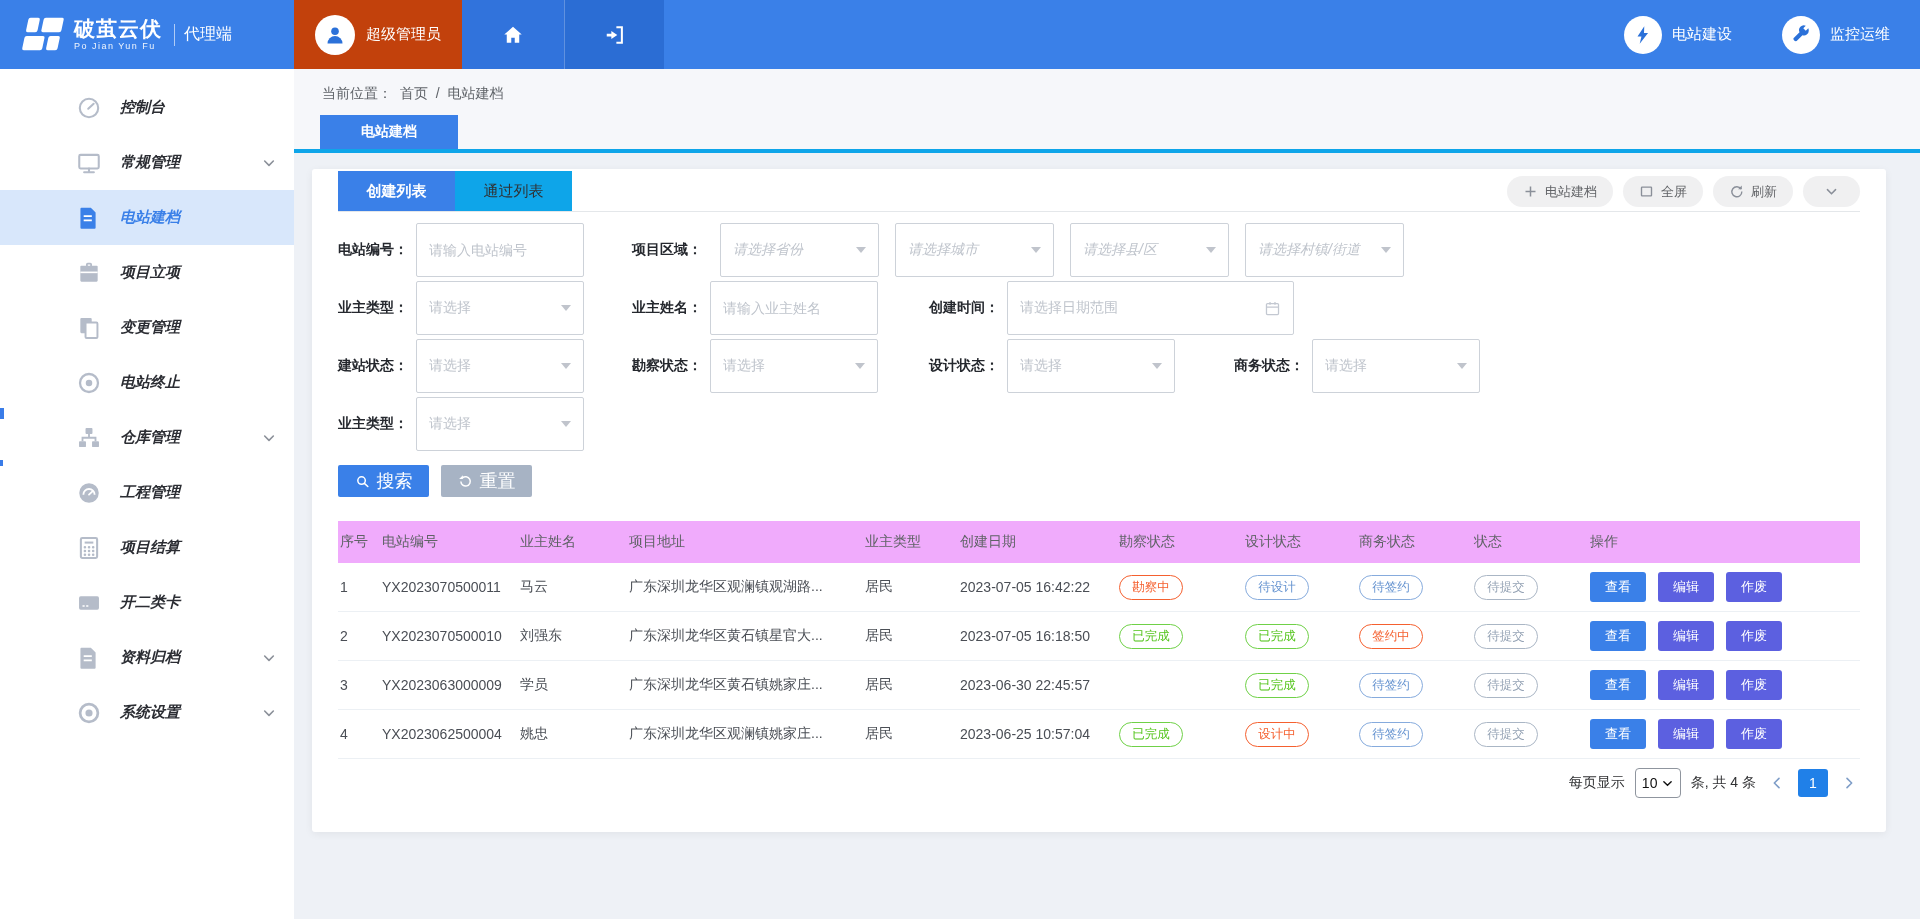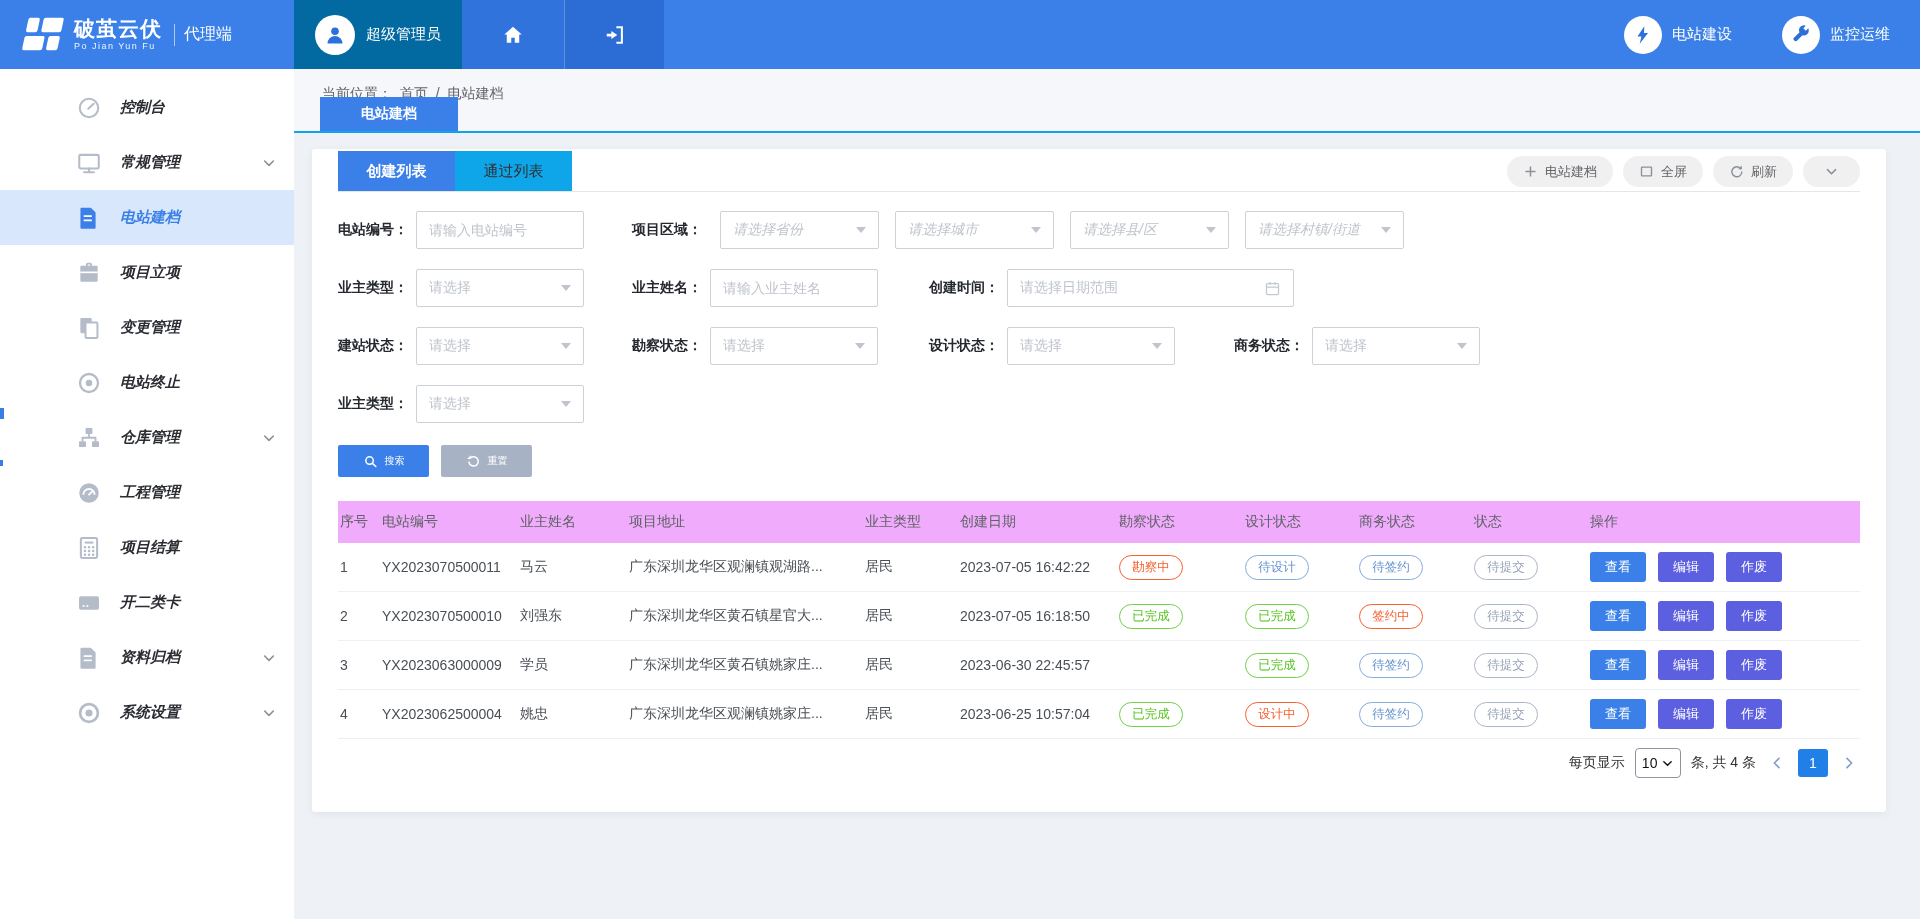--- a/index.html
+++ b/index.html
@@ -10,21 +10,21 @@
   .topbar { position:absolute; top:0; left:0; width:1920px; height:69px;
     background:#3a80e8; display:flex; align-items:stretch; color:#fff; z-index:5; }
   .logo-block { width:294px; display:flex; align-items:center; padding-left:18px; background:#3a80e8; }
   .logo-mark { width:46px; height:42px; flex:0 0 auto; }
   .logo-text { margin-left:10px; line-height:1.05; }
   .logo-title { font-size:21px; font-weight:bold; letter-spacing:1px; }
   .logo-sub { font-size:9px; letter-spacing:1.5px; opacity:.92; margin-top:2px; }
   .portal { display:flex; align-items:center; margin-left:12px; }
   .portal .bar { width:1px; height:22px; background:rgba(255,255,255,.6); margin-right:9px; }
   .portal-label { font-size:16px; }
-  .user-block { width:168px; background:#0369a1; display:flex; align-items:center; justify-content:center; gap:11px; cursor:pointer; }
+  .user-block { width:168px; background:#c2410c; display:flex; align-items:center; justify-content:center; gap:11px; cursor:pointer; }
   .avatar { width:40px; height:40px; border-radius:50%; background:#fff; display:flex; align-items:center; justify-content:center; }
   .username { font-size:15px; }
   .hblock { width:102px; display:flex; align-items:center; justify-content:center; cursor:pointer; }
   .home-block { background:#3173dc; }
   .logout-block { width:100px; background:#2b6dd4; border-left:1px solid rgba(255,255,255,.25); }
   .top-spacer { flex:1; }
   .top-right { display:flex; align-items:center; gap:50px; padding-right:30px; }
   .top-nav-item { display:flex; align-items:center; gap:10px; cursor:pointer; }
   .circ-ico { width:38px; height:38px; border-radius:50%; background:#fff; display:flex; align-items:center; justify-content:center; }
   .top-nav-label { font-size:15px; }
@@ -39,21 +39,21 @@
   .side-item.expandable .s-chev { display:block; }
   .side-item.active { background:#d8e7fb; }
   .side-item.active .s-icon { color:#3a80e8; }
   .side-item.active .s-label { color:#3a80e8; }
   .scroll-mark { position:absolute; left:0; background:#3a7ce8; z-index:6; }
   .sm1 { top:408px; width:4px; height:11px; }
   .sm2 { top:460px; width:3px; height:6px; }
 
   
   .main { position:absolute; top:69px; left:294px; width:1626px; height:850px; }
-  .crumb-strip { height:64px; background:#f6f7fa; border-bottom:2px solid #0ea5e9; position:relative; }
+  .crumb-strip { height:84px; background:#f6f7fa; border-bottom:4px solid #0ea5e9; position:relative; }
   .breadcrumb { position:absolute; top:16px; left:28px; font-size:14px; color:#5f6368; }
   .breadcrumb span { margin-right:4px; }
   .page-tab { position:absolute; left:26px; bottom:0; width:138px; height:34px; background:#3a80e8;
     color:#fff; font-size:14px; font-weight:bold; display:flex; align-items:center; justify-content:center; cursor:pointer; }
 
   .card { margin:16px 34px 0 18px; width:1574px; height:663px; background:#fff;
     border-radius:3px; box-shadow:0 2px 8px rgba(0,0,0,.06); padding:2px 26px 0 26px; position:relative; }
 
   
   .tabs-row { height:41px; border-bottom:1px solid #e4e7ea; display:flex; align-items:stretch; position:relative; }
@@ -65,39 +65,39 @@
     display:flex; align-items:center; gap:7px; padding:0 16px; cursor:pointer;
     font-family:inherit; }
   .tool-btn svg { width:15px; height:15px; color:#8a8f99; }
   .tool-btn.only-icon { padding:0 21px; }
 
   
   .filters { padding-top:19px; }
   .f-row { display:flex; margin-bottom:20px; height:38px; }
   .f-group { display:flex; align-items:center; }
   .f-label { width:70px; font-size:14px; font-weight:bold; color:#25282e; white-space:nowrap; margin-right:8px; }
-  .f-field { height:38px; border:1px solid #cdd2d9; border-radius:2px; background:#fff;
+  .f-field { height:54px; border:1px solid #cdd2d9; border-radius:2px; background:#fff;
     display:flex; align-items:center; padding:0 12px; font-size:14px; color:#bfc4cc; position:relative; }
   .f-input { width:168px; }
   .f-select { width:168px; justify-content:space-between; cursor:pointer; }
   .f-select .caret { width:0; height:0; border-left:5px solid transparent; border-right:5px solid transparent;
     border-top:6px solid #c0c4cc; margin-left:8px; flex:0 0 auto; }
   .rg-select { width:159px; margin-right:16px;font-style:italic; }
   .rg-select:last-child { margin-right:0; }
   .f-date { width:287px; justify-content:space-between; }
   .f-date svg { width:17px; height:17px; color:#c3c8d1; flex:0 0 auto; }
   .ml2 { margin-left:48px; } .ml3 { margin-left:51px; } .ml4 { margin-left:59px; }
   .region-label { margin-right:18px; }
   input.f-real { border:none; outline:none; width:100%; font-size:14px; color:#303133; background:transparent;
     font-family:inherit; }
   input.f-real::placeholder { color:#bfc4cc; }
 
   
   .btn-row { margin-top:22px; display:flex; gap:12px; }
-  .btn { height:32px; width:91px; border:none; border-radius:2px; color:#fff; font-size:10px;
+  .btn { height:32px; width:91px; border:none; border-radius:2px; color:#fff; font-size:18px;
     display:flex; align-items:center; justify-content:center; gap:7px; cursor:pointer; font-family:inherit; }
   .btn svg { width:15px; height:15px; }
   .btn-search { background:#3a80e8; }
   .btn-reset { background:#a7b3c4; }
 
   
   .table { margin-top:24px; }
   .tbl-grid { display:grid; grid-template-columns:42px 138px 109px 236px 95px 159px 126px 114px 115px 116px 1fr; align-items:center; }
   .t-head { height:42px; background:#f0abfc; }
   .t-head span { font-size:14px; color:#5f6266; font-weight:500; padding-left:2px; white-space:nowrap; }

